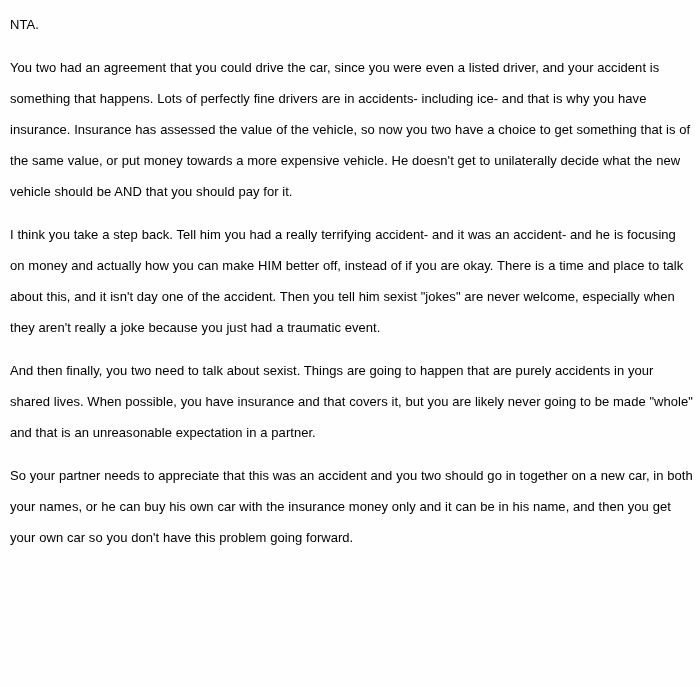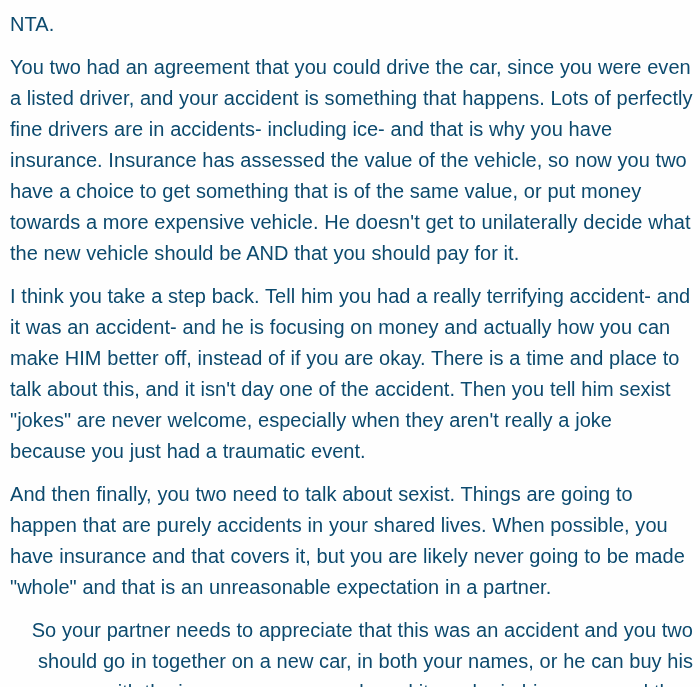--- a/index.html
+++ b/index.html
@@ -17,31 +17,30 @@
   }
   .comment-body {
     box-sizing: border-box;
     width: 700px;
     height: 687px;
     padding: 9px 7px 0 10px;
     background: #fefefe;
   }
   .comment-body p {
     margin: 0 0 12px 0;
-    font-size: 20px;
+    font-size: 13px;
     line-height: 31px;
-    color: #0c4a6e;
+    color: #000000;
     letter-spacing: 0.04px;
     word-spacing: 0.1px;
     text-align: left;
     white-space: normal;
   }
   .comment-body p:last-child {
     margin-bottom: 8px;
-    text-align: right;
   }
 </style>
 </head>
 <body>
 
 <div class="comment-body">
   <p>NTA.</p>
   <p>You two had an agreement that you could drive the car, since you were even a listed driver, and your accident is something that happens. Lots of perfectly fine drivers are in accidents- including ice- and that is why you have insurance. Insurance has assessed the value of the vehicle, so now you two have a choice to get something that is of the same value, or put money towards a more expensive vehicle. He doesn't get to unilaterally decide what the new vehicle should be AND that you should pay for it.</p>
   <p>I think you take a step back. Tell him you had a really terrifying accident- and it was an accident- and he is focusing on money and actually how you can make HIM better off, instead of if you are okay. There is a time and place to talk about this, and it isn't day one of the accident. Then you tell him sexist "jokes" are never welcome, especially when they aren't really a joke because you just had a traumatic event.</p>
   <p>And then finally, you two need to talk about sexist. Things are going to happen that are purely accidents in your shared lives. When possible, you have insurance and that covers it, but you are likely never going to be made "whole" and that is an unreasonable expectation in a partner.</p>

